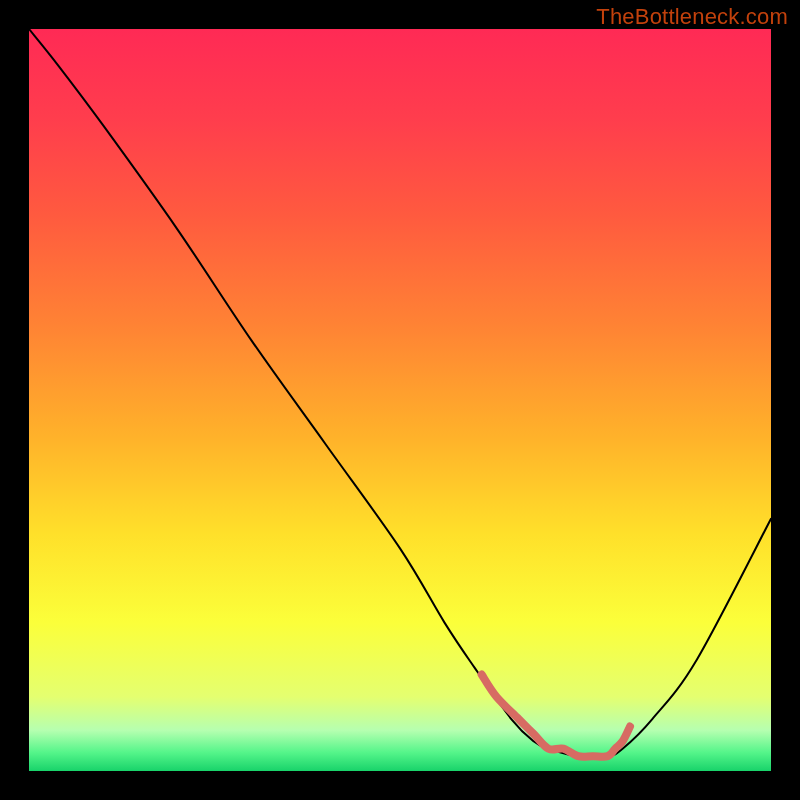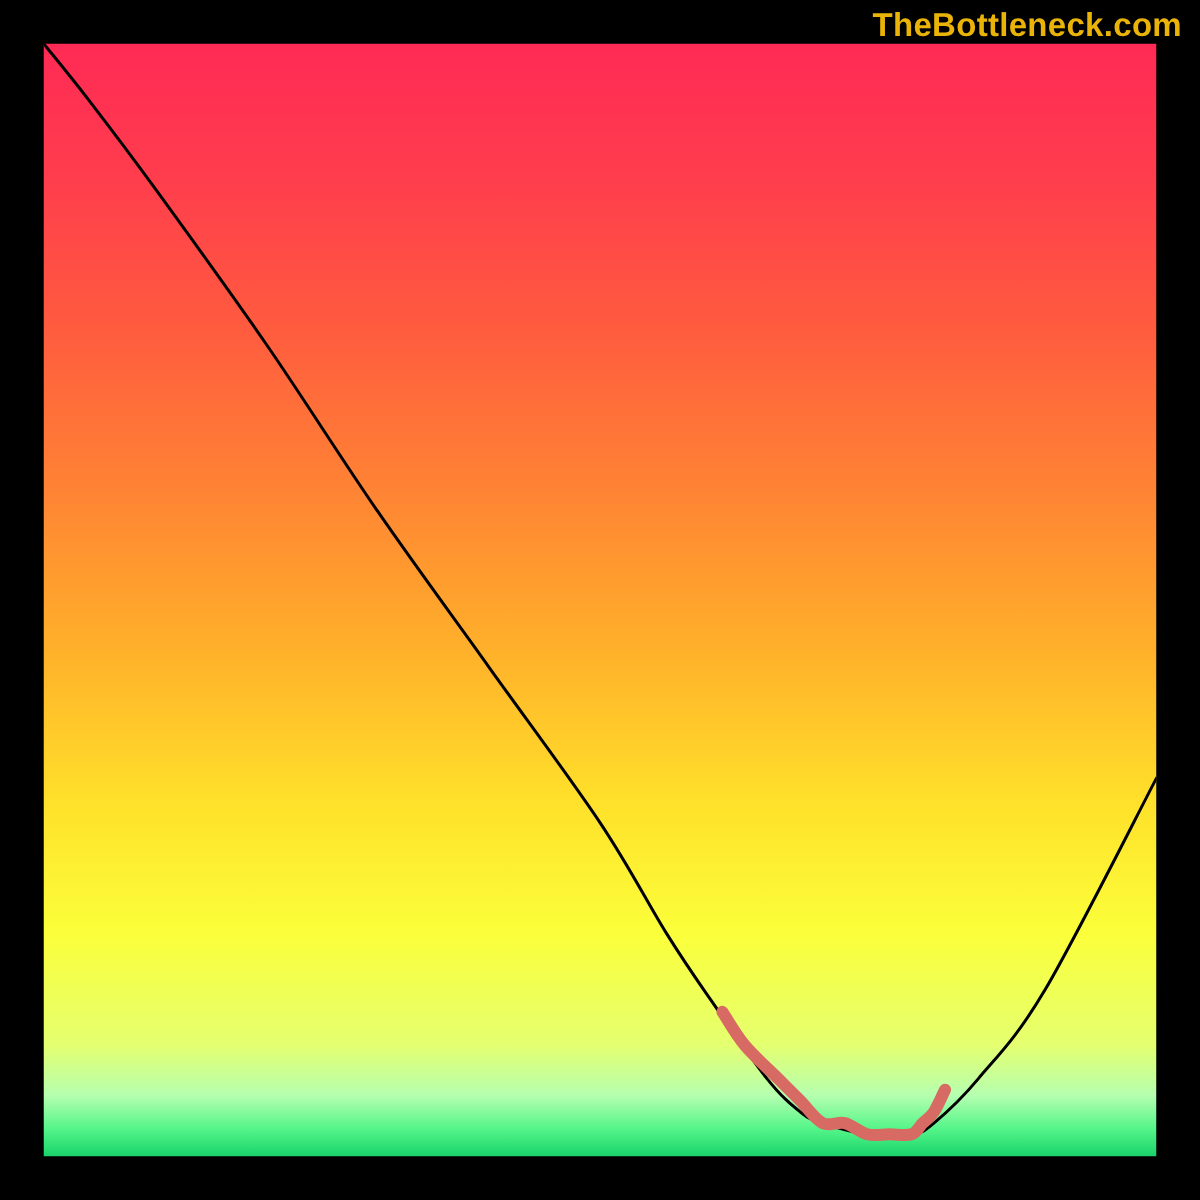--- a/index.html
+++ b/index.html
@@ -17,22 +17,22 @@
     width: 742px;
     height: 742px;
     background: #000;
   }
   .watermark {
     position: absolute;
     top: 4px;
     right: 12px;
     font-family: Arial, Helvetica, sans-serif;
     font-size: 22px;
-    font-weight: 700;
-    color: #eab308;
+    font-weight: 400;
+    color: #c2410c;
     letter-spacing: 0.2px;
   }
   .plot-area {
     position: absolute;
     left: 29px;
     top: 29px;
     width: 742px;
     height: 742px;
   }
   .plot-area svg {

